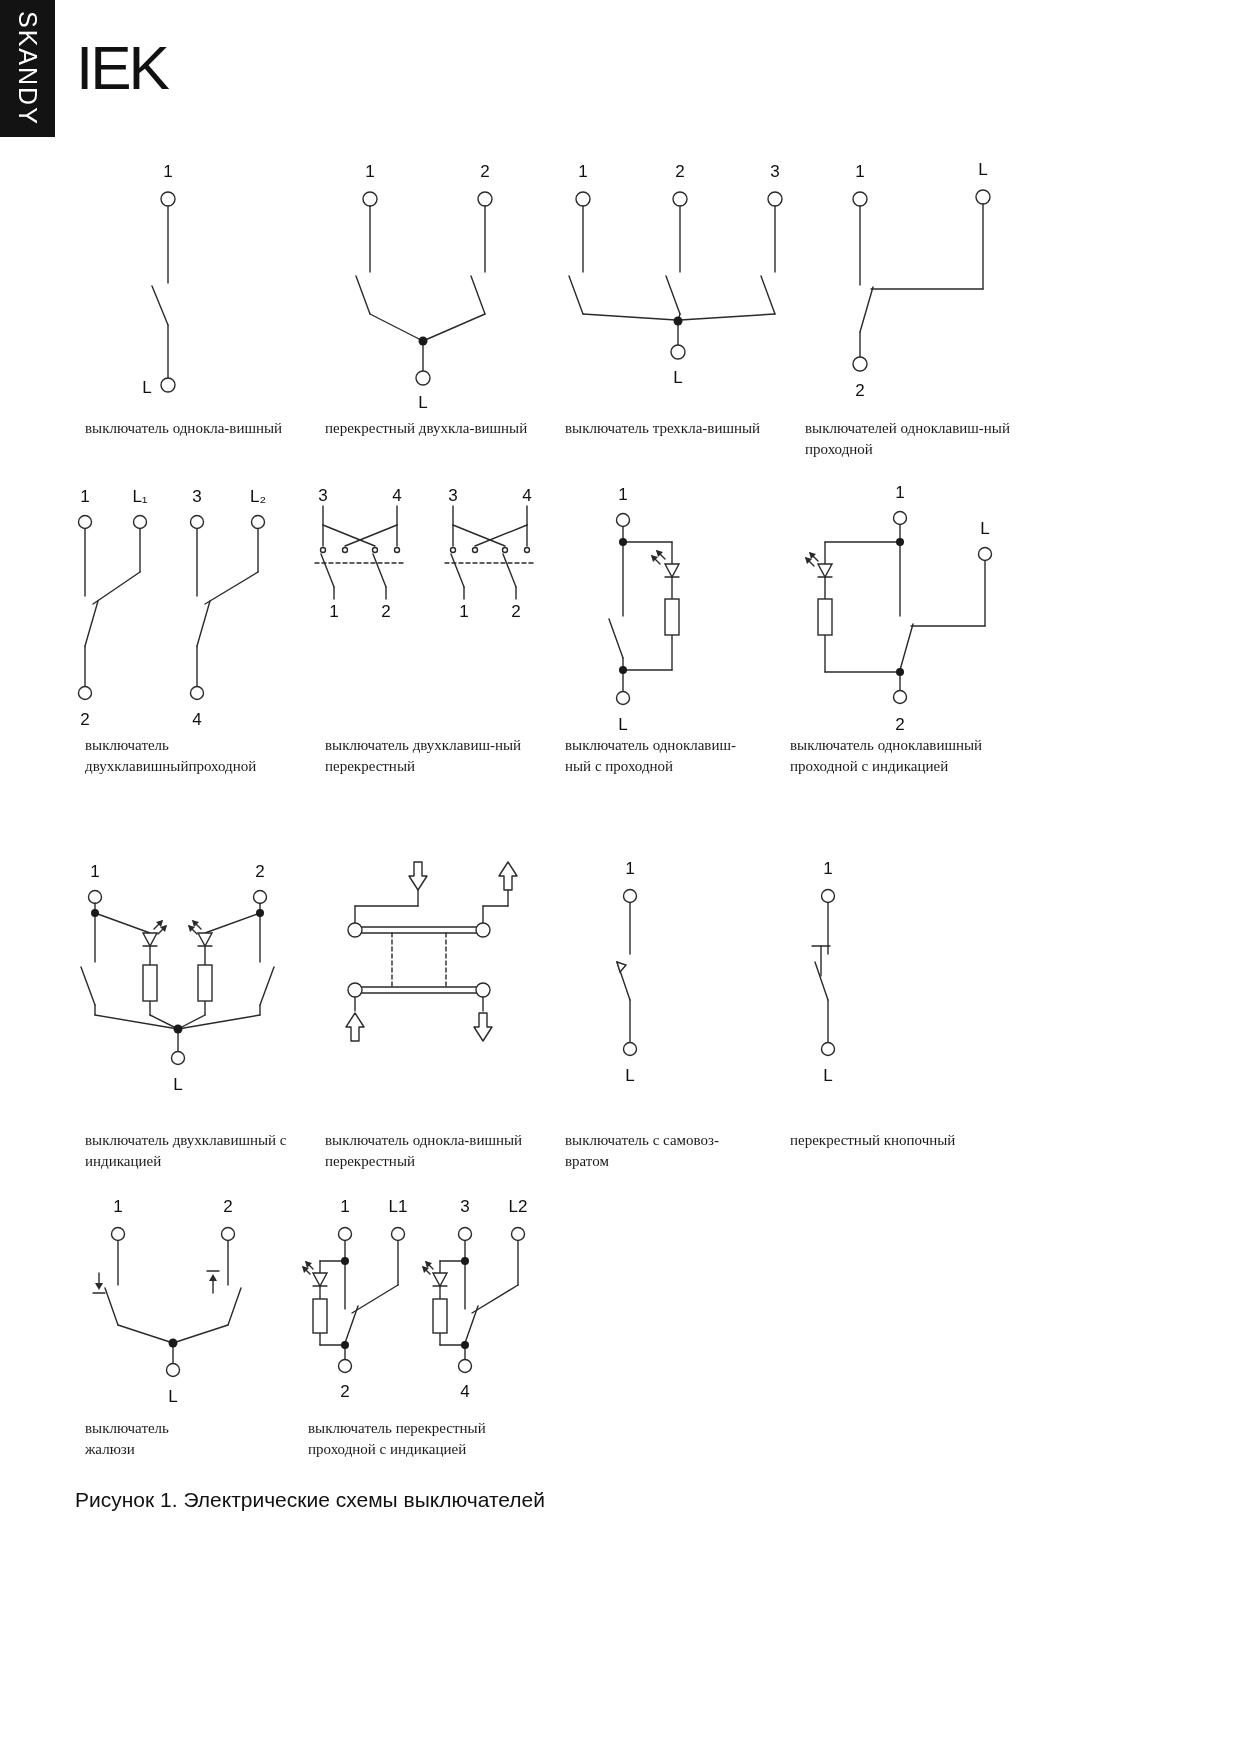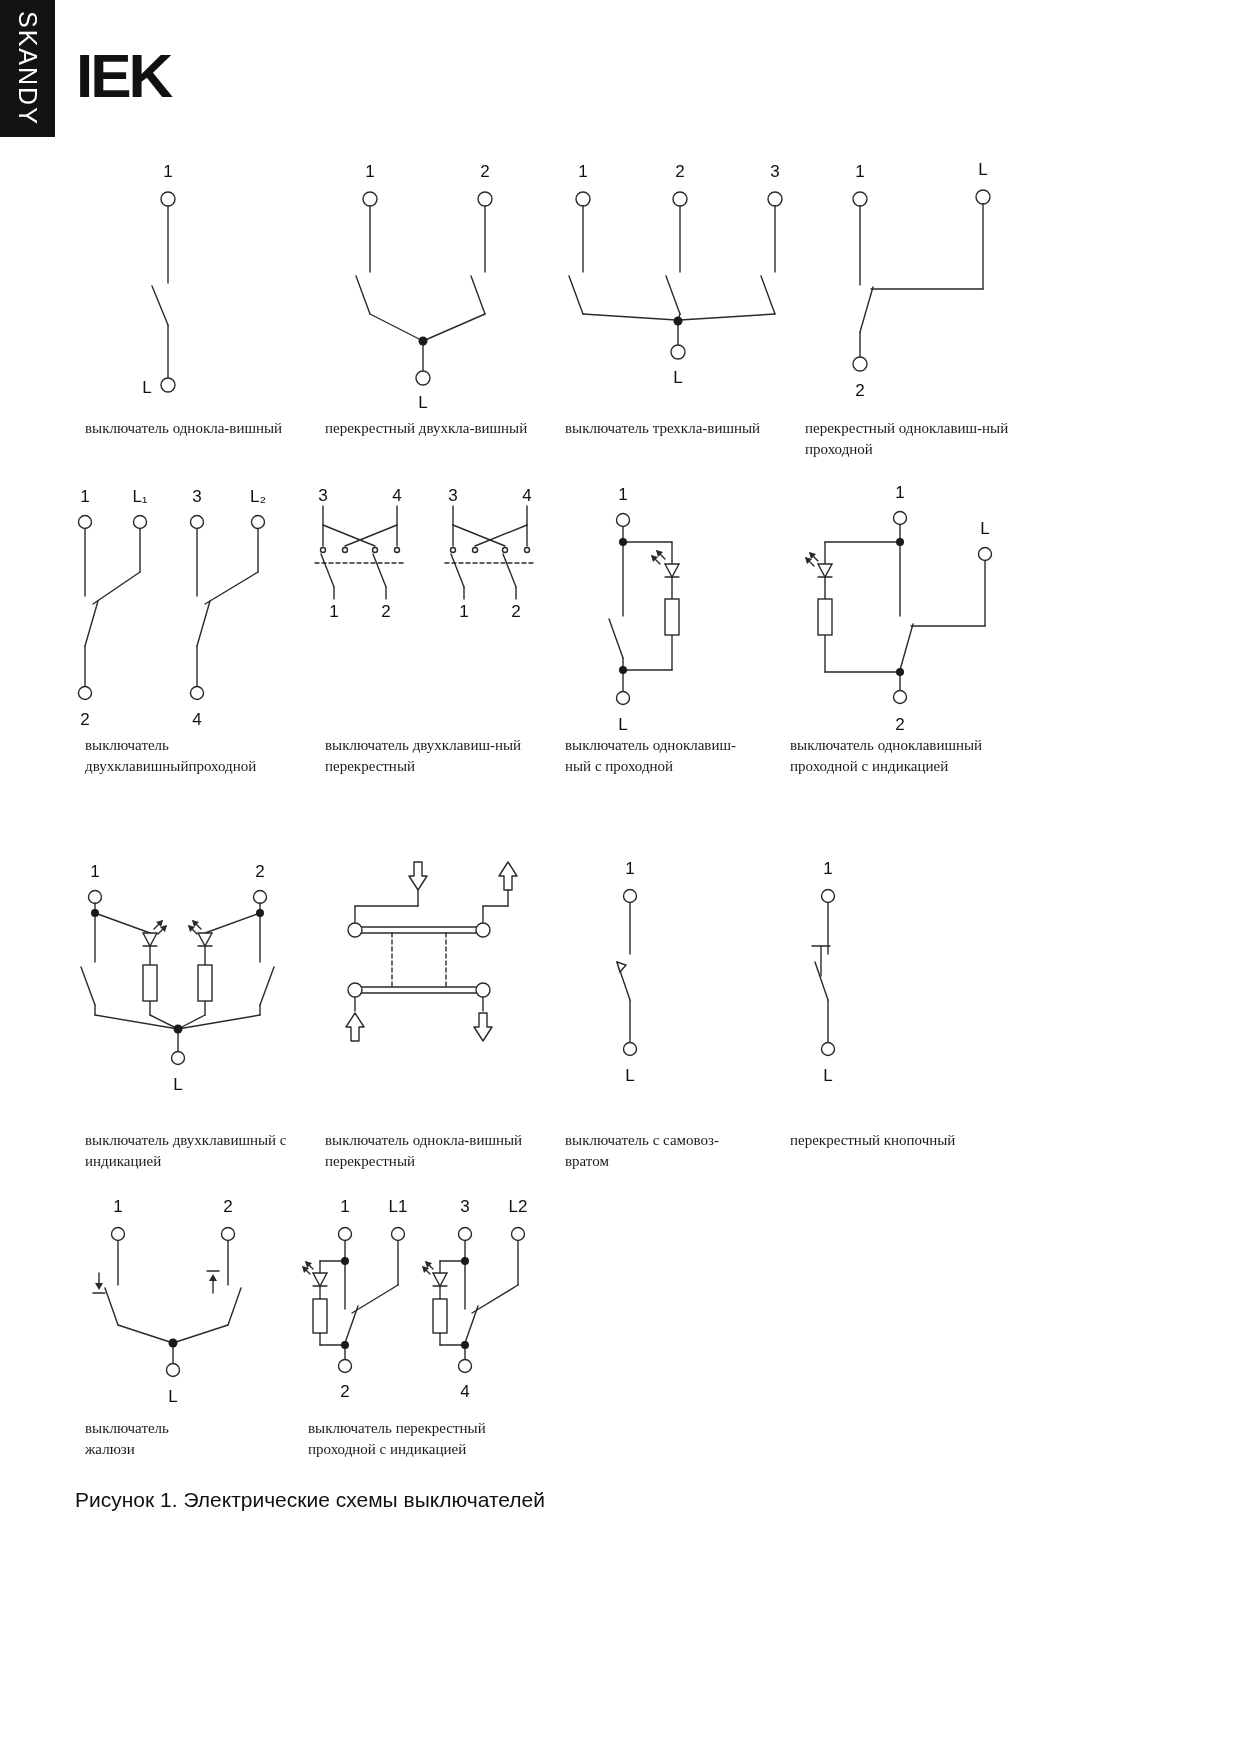--- a/index.html
+++ b/index.html
@@ -7,21 +7,21 @@
   .page {
     position:relative; width:1241px; height:1751px; background:#fff;
     font-family:"Liberation Sans","DejaVu Sans",sans-serif; color:#111; overflow:hidden;
   }
   .brandbar {
     position:absolute; left:0; top:0; width:55px; height:137px; background:#131313;
     color:#fff; display:flex; align-items:center; justify-content:center;
   }
   .brandbar span { writing-mode:vertical-rl; font-size:25px; letter-spacing:2px; }
   .logo {
-    position:absolute; left:76px; top:40px; font-size:62px; font-weight:700;
+    position:absolute; left:76px; top:32px; font-size:62px; font-weight:400;
     letter-spacing:-3px; color:#111;
   }
   .diag { position:absolute; }
   .cap { position:absolute; font-size:15px; line-height:1.4; color:#1a1a1a; white-space:nowrap;font-family:Liberation Serif, serif; }
   .figcap { position:absolute; font-size:21px; color:#111; white-space:nowrap; }
   svg { overflow:visible; display:block; }
   svg line, svg polyline { stroke:#2a2a2a; stroke-width:1.4; fill:none; stroke-linecap:round; }
   svg .dash { stroke-dasharray:4 3; }
   svg .term { fill:#fff; stroke:#2a2a2a; stroke-width:1.4; }
   svg .dot  { fill:#1a1a1a; stroke:none; }
@@ -486,21 +486,21 @@
   </div>
   <div class="cap" style="left:325px;top:418px">
     <div>перекрестный двухкла-вишный</div>
     <div></div>
   </div>
   <div class="cap" style="left:565px;top:418px">
     <div>выключатель трехкла-вишный</div>
     <div></div>
   </div>
   <div class="cap" style="left:805px;top:418px">
-    <div>перекрестный одноклавиш-ный</div>
+    <div>выключателей одноклавиш-ный</div>
     <div>проходной</div>
   </div>
   <div class="cap" style="left:85px;top:735px">
     <div>выключатель</div>
     <div>двухклавишныйпроходной</div>
   </div>
   <div class="cap" style="left:325px;top:735px">
     <div>выключатель двухклавиш-ный</div>
     <div>перекрестный</div>
   </div>

